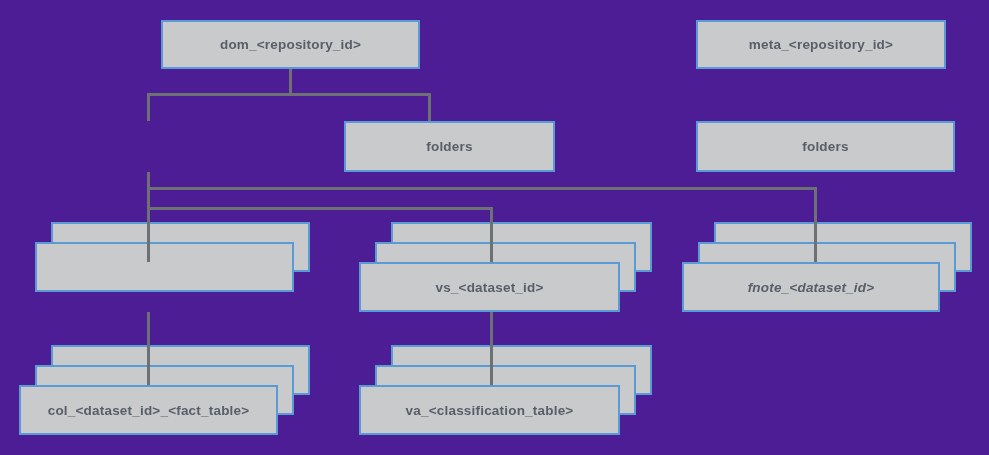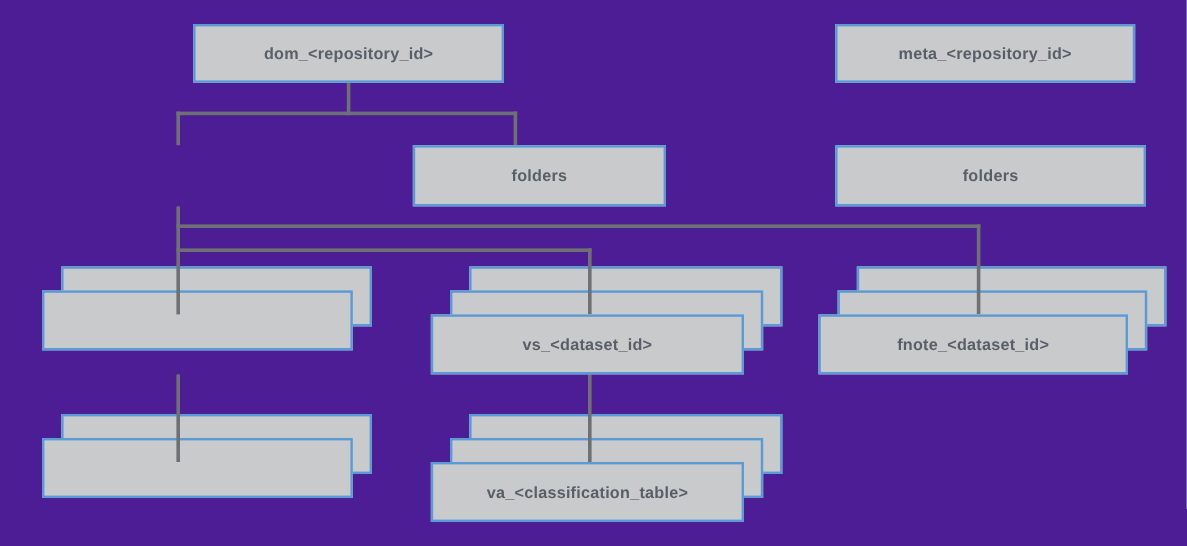--- a/index.html
+++ b/index.html
@@ -29,21 +29,21 @@
   
   #dom   {left:161px;top:20px;width:259px;height:49px;}
   #meta  {left:696px;top:20px;width:250px;height:49px;}
   
   #dbdomain{left:18px; top:121px;width:260px;height:51px;}
   #folders {left:300px;top:121px;width:211px;height:51px;margin-left:44px;}
   #keyword {left:696px;top:121px;width:259px;height:51px;}
   
   #fact  {left:19px; top:262px;width:259px;height:50px;}
   #vs    {left:359px;top:262px;width:261px;height:50px;}
-  #fnote {left:682px;top:262px;width:258px;height:50px;}
+  #fnote {left:682px;top:262px;width:258px;height:50px;font-style:italic;}
   
   #col   {left:19px; top:385px;width:259px;height:50px;}
   #va    {left:359px;top:385px;width:261px;height:50px;}
 
   
   #fact-m {left:35px; top:242px;width:259px;height:50px;}
   #fact-b {left:51px; top:222px;width:259px;height:50px;}
   #vs-m   {left:375px;top:242px;width:261px;height:50px;}
   #vs-b   {left:391px;top:222px;width:261px;height:50px;}
   #fnote-m{left:698px;top:242px;width:258px;height:50px;}
@@ -93,15 +93,16 @@
   <div class="line" id="l9"></div>
   <div class="line" id="l10"></div>
   <div class="line" id="l11"></div>
 
   <div class="box single" id="dom">dom_&lt;repository_id&gt;</div>
   <div class="box single" id="meta">meta_&lt;repository_id&gt;</div>
   <div class="box single" id="folders">folders</div>
   <div class="box single" id="keyword">folders</div>
   <div class="box front" id="vs">vs_&lt;dataset_id&gt;</div>
   <div class="box front" id="fnote">fnote_&lt;dataset_id&gt;</div>
+  <div class="box front" id="col">col_&lt;dataset_id&gt;_&lt;fact_table&gt;</div>
   <div class="box front" id="va">va_&lt;classification_table&gt;</div>
 
 </div>
 
 </body></html>

